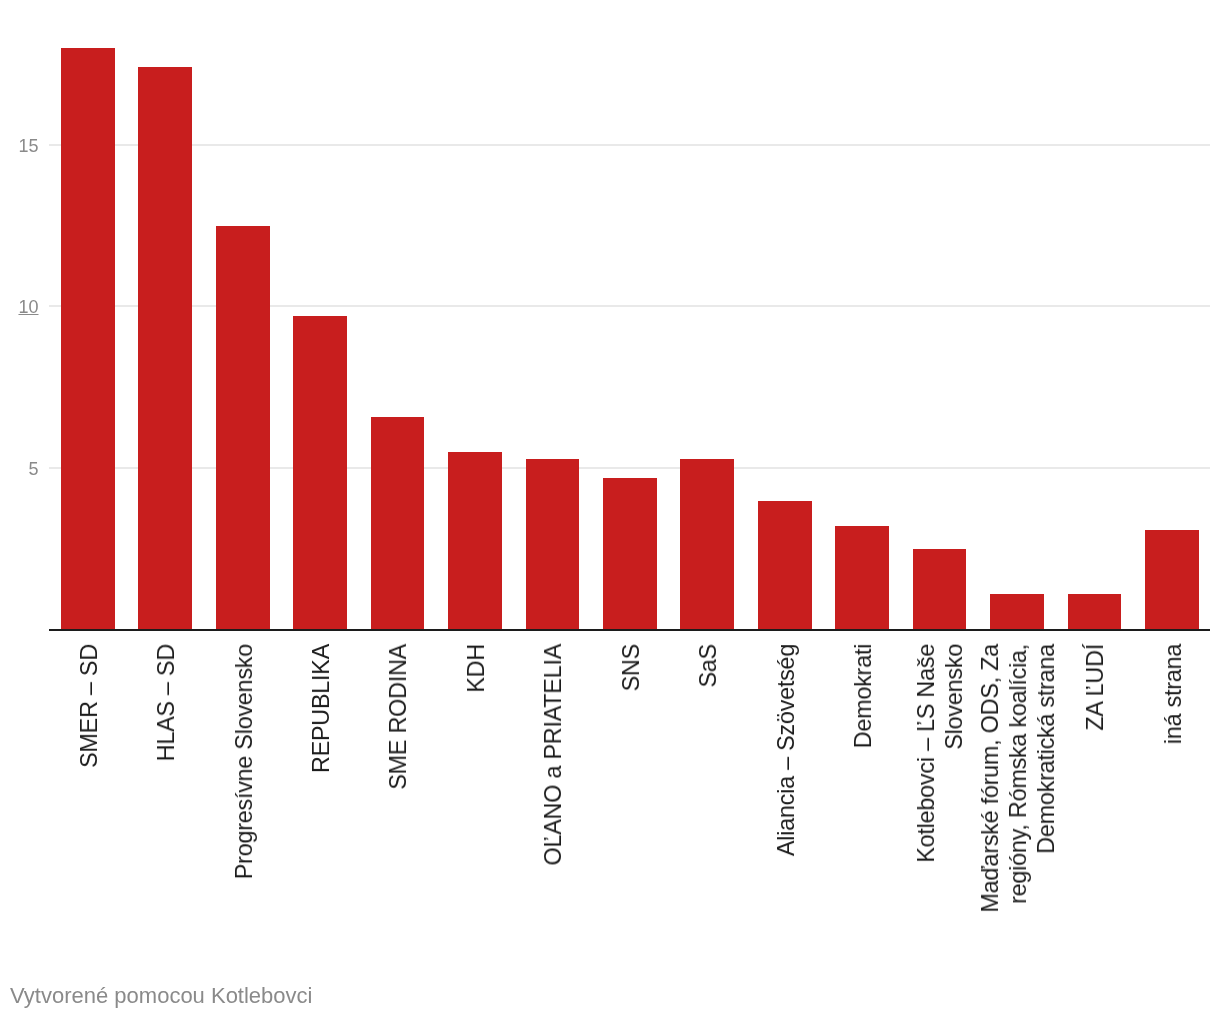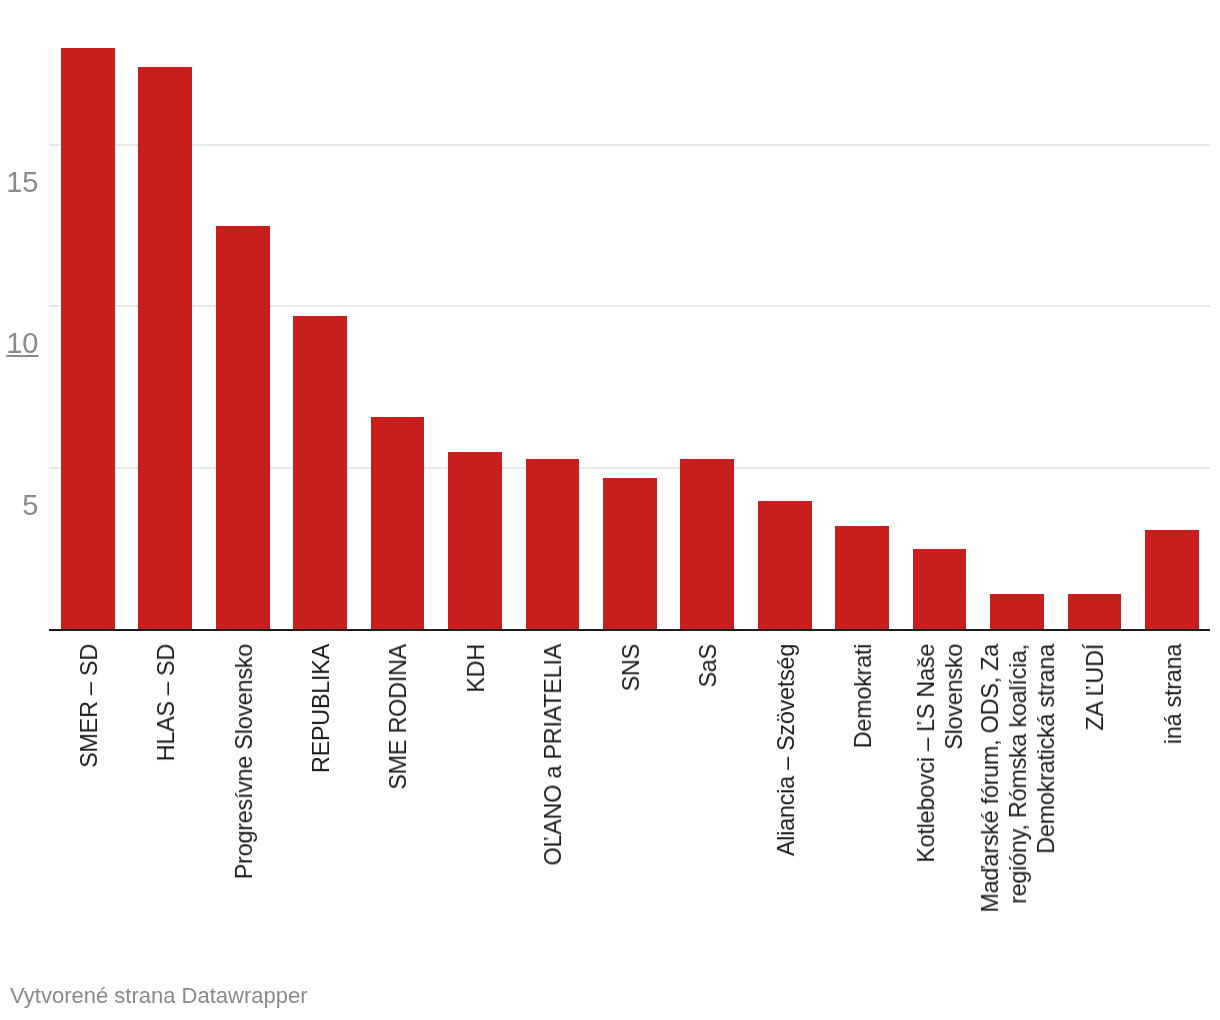--- a/index.html
+++ b/index.html
@@ -8,24 +8,23 @@
     width:1220px;height:1020px;background:#ffffff;overflow:hidden;
     font-family:"Liberation Sans",sans-serif;
   }
   #page{position:relative;width:1220px;height:1020px;background:#ffffff;}
 
   
   #plot{position:absolute;left:0;top:0;width:1220px;height:660px;}
   .gridline{position:absolute;height:2px;background:#e9e9e9;}
   .ytick{
     position:absolute;left:0;width:38.5px;
-    color:#8a8a8a;font-size:29px;line-height:24px;
+    color:#8a8a8a;font-size:18px;line-height:24px;
     white-space:nowrap;text-align:right;
     will-change:transform;
-    margin-top:36px;
   }
   .baseline{position:absolute;background:#1c1c1c;height:2px;}
   .bar{position:absolute;}
 
   
   #xlabels{position:absolute;left:0;top:0;width:1220px;height:1020px;}
   .xlabel{
     position:absolute;
     transform-origin:0 0;
     transform:rotate(-90deg) translate(-100%,-50%);
@@ -85,14 +84,14 @@
       <div class="xlabel" style="left: 863.05px; top: 643.8px;">Demokrati</div>
       <div class="xlabel" style="left: 940.48px; top: 643.8px;">Kotlebovci – ĽS Naše
 Slovensko</div>
       <div class="xlabel" style="left: 1017.91px; top: 643.8px;">Maďarské fórum, ODS, Za
 regióny, Rómska koalícia,
 Demokratická strana</div>
       <div class="xlabel" style="left: 1095.34px; top: 643.8px;">ZA ĽUDÍ</div>
       <div class="xlabel" style="left: 1172.77px; top: 643.8px;">iná strana</div>
     </div>
 
-  <div id="footer">Vytvorené strana Datawrapper</div>
+  <div id="footer">Vytvorené pomocou Kotlebovci</div>
 </div>
 
 </body></html>

